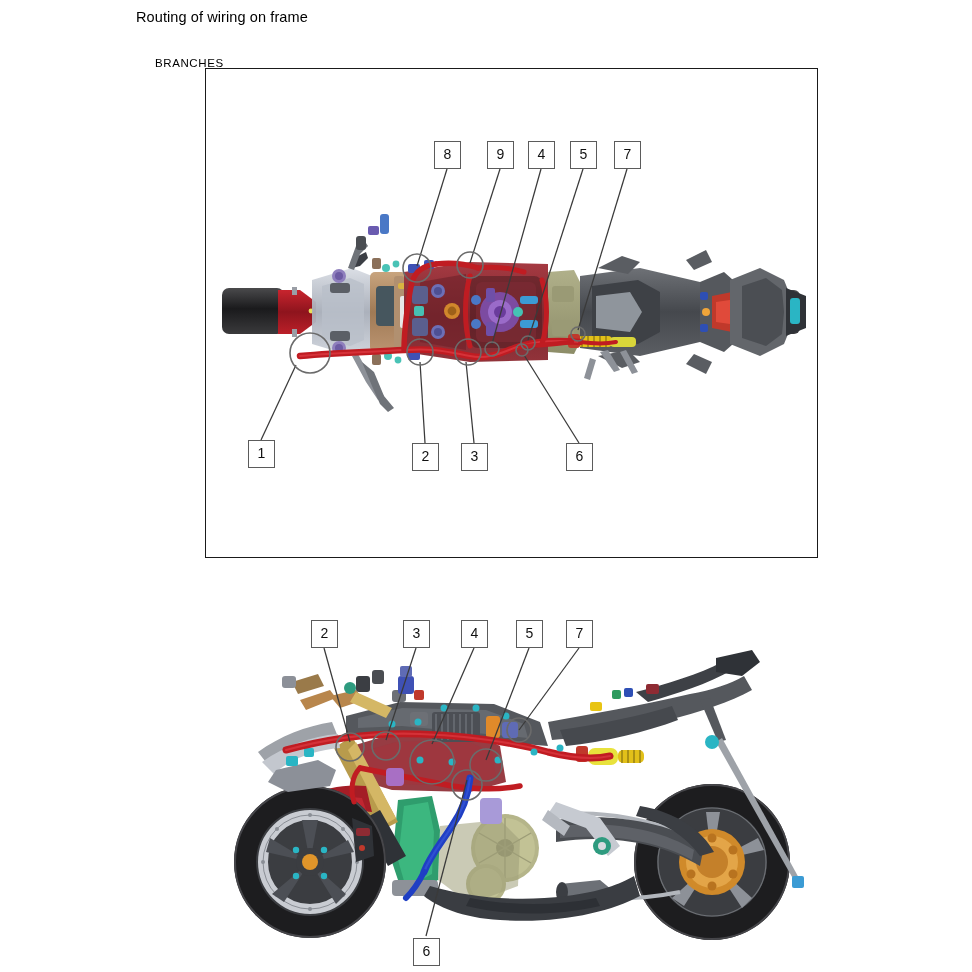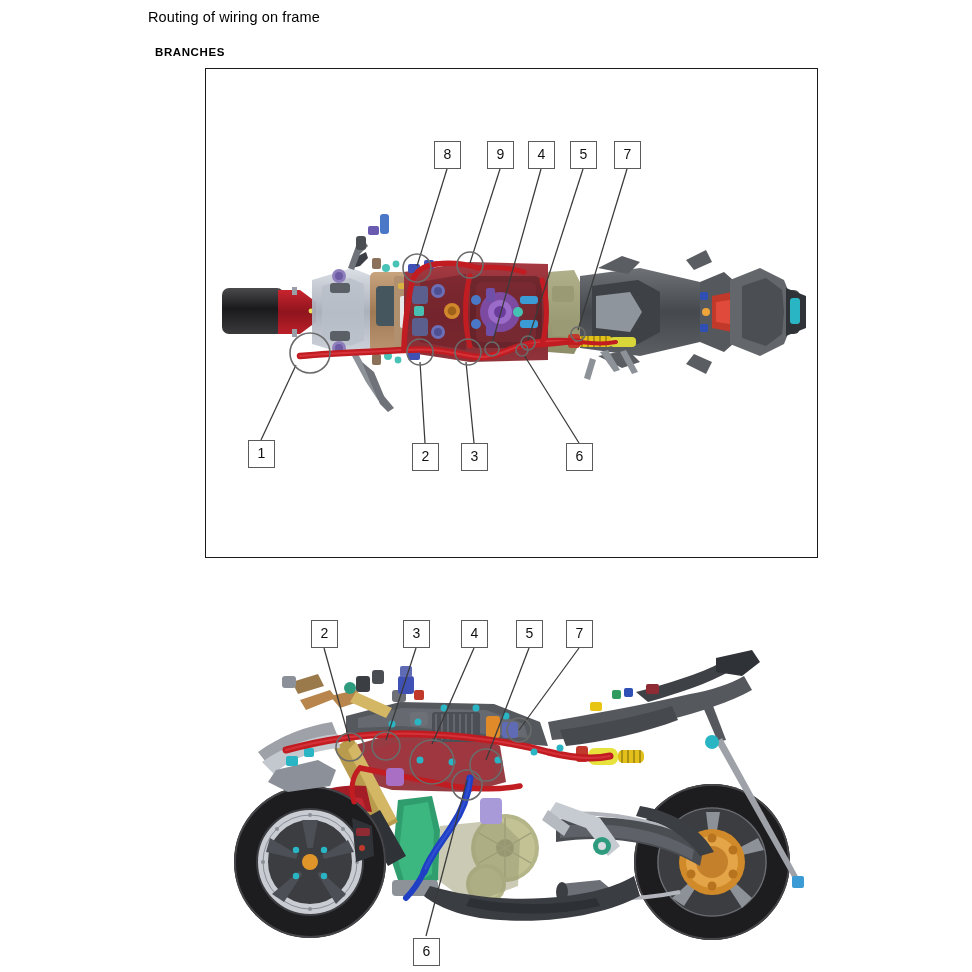--- a/index.html
+++ b/index.html
@@ -9,27 +9,27 @@
     background:#ffffff;
     font-family:"Liberation Sans", sans-serif;
     position:relative;
     overflow:hidden;
     color:#000;
   }
   .page{position:absolute;inset:0;}
 
   
   .doc-title{
-    position:absolute;left:148px;top:9px;
+    position:absolute;left:136px;top:9px;
     font-size:14.5px;font-weight:400;letter-spacing:.1px;
     white-space:nowrap;
   }
   .section-title{
-    position:absolute;left:155px;top:46px;
-    font-size:11.5px;font-weight:bold;letter-spacing:.6px;
+    position:absolute;left:155px;top:57px;
+    font-size:11.5px;font-weight:normal;letter-spacing:.6px;
     white-space:nowrap;
     text-align:center;
   }
 
   
   .figure-frame{
     position:absolute;left:205px;top:68px;
     width:613px;height:490px;
     border:1.6px solid #1a1a1a;
     background:#fff;

